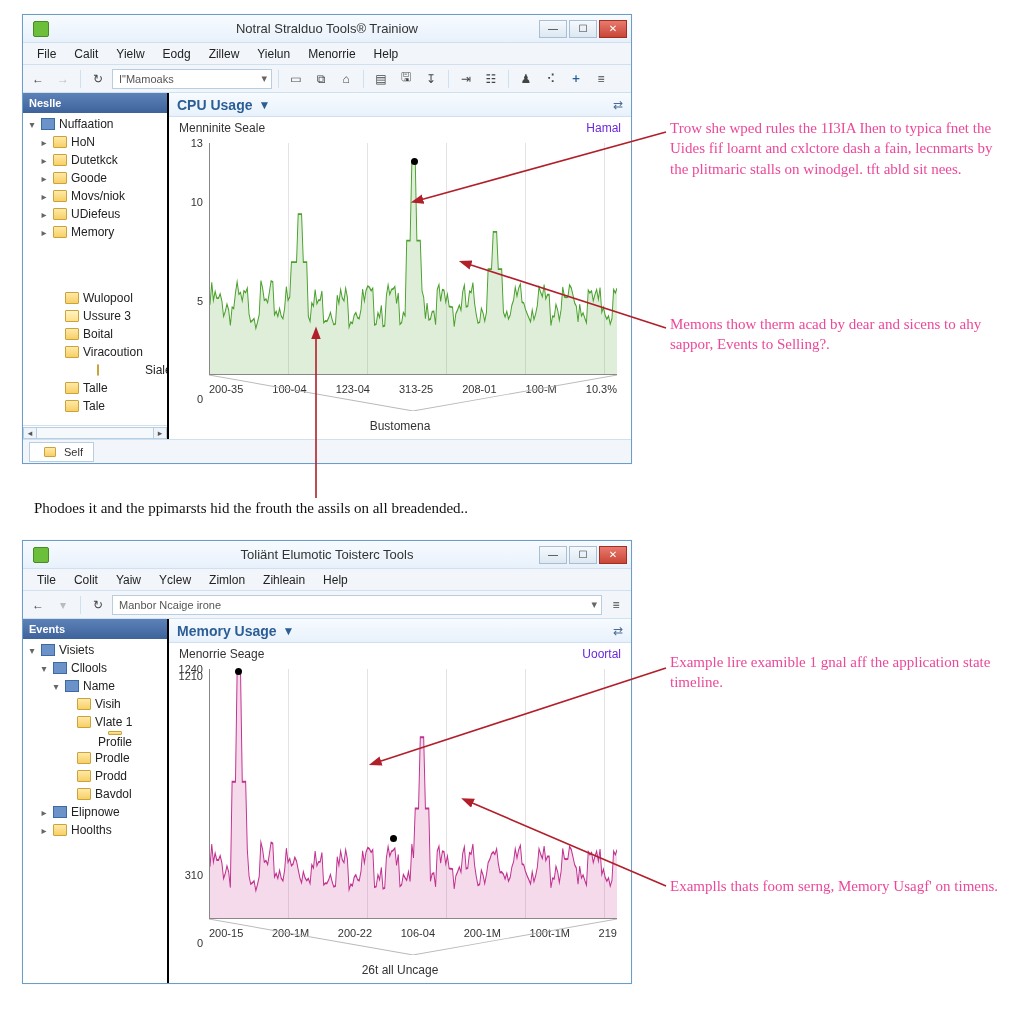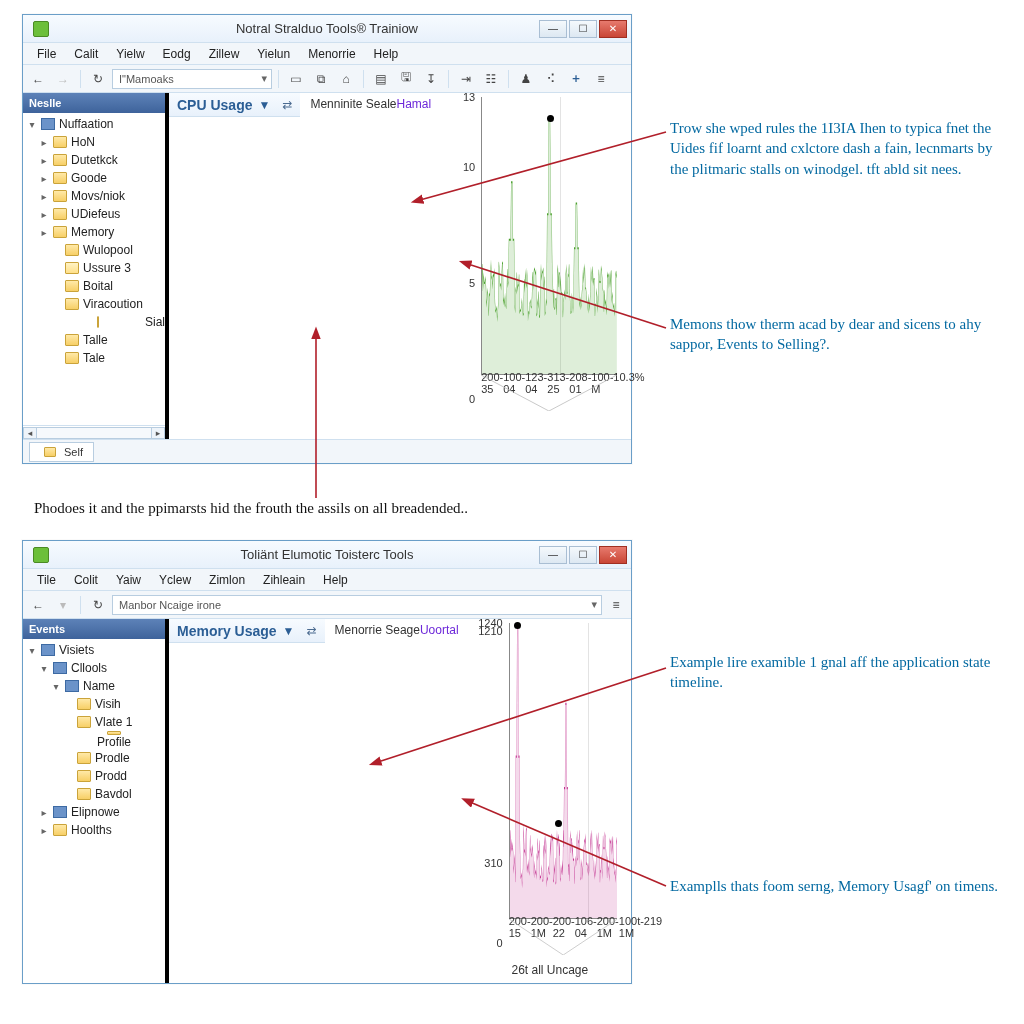--- a/index.html
+++ b/index.html
@@ -63,21 +63,21 @@
     display:flex; align-items:center; padding:0 6px; color:#555; font-size:11px;
     position:relative;
   }
   .address.wide { flex: 1; }
   .address .chev { position:absolute; right:4px; color:#666; }
   .body {
     display:flex; height: calc(100% - 28px - 22px - 28px - 24px);
   }
   .body.nobottom { height: calc(100% - 28px - 22px - 28px); }
   .sidebar {
-    width: 146px; border-right:4px solid #000000; display:flex; flex-direction:column;
+    width: 146px; border-right:2px solid #000000; display:flex; flex-direction:column;
     background:#fff;
     justify-content:flex-end;
   }
   .sidehdr {
     height: 20px; background: linear-gradient(#5d82b8,#3e639b); color:#fff;
     font-weight:bold; font-size:11px; padding:2px 6px; display:flex;align-items:center;
   }
   .tree { flex:1; overflow:hidden; padding:2px 0; }
   .tnode { display:flex; align-items:center; height:18px; padding-left:4px; color:#222; white-space:nowrap;}
   .tw { width:10px; text-align:center; color:#666; font-size:10px;}
@@ -92,21 +92,21 @@
   .sidebar-scroll .track{flex:1;height:12px;border:1px solid #b8cde0;background:#f6f9fc;margin:0 -1px;}
   .bottombar {
     height:24px; border-top:1px solid #cfe0ef; background:#f2f6fa;
     display:flex; align-items:center; padding:0 6px;
   }
   .tab {
     height:20px; border:1px solid #b8cde0; background:#fff; padding:0 10px;
     display:flex; align-items:center; gap:4px; font-size:11px; color:#333;
   }
   .tab .ticon{width:12px;height:10px;}
-  .main { flex:1; display:flex; }
+  .main { flex:1; display:flex; flex-direction:column; }
   .panelhdr {
     height:24px; background:linear-gradient(#f7fbff,#e8f1fb); border-bottom:1px solid #cfe0ef;
     display:flex; align-items:center; padding:0 8px; gap:6px;
   }
   .panelhdr .title{ color:#2b5e95; font-weight:bold; font-size:14px;}
   .panelhdr .chev{ color:#2b5e95; }
   .panelhdr .spacer{flex:1;}
   .panelhdr .gripicon{color:#4b6b90;}
   .subhdr {
     display:flex; padding:4px 10px; color:#333; font-size:12px;
@@ -122,21 +122,21 @@
       repeating-linear-gradient(to right, rgba(0,0,0,0) 0, rgba(0,0,0,0) 78px, #e3e3e3 78px, #e3e3e3 79px);
   }
   .plot svg{position:absolute;inset:0;width:100%;height:100%;}
   .xlabels{position:absolute;left:40px;right:14px;bottom:44px;display:flex;justify-content:space-between;font-size:11px;color:#333;}
   .axis-caption{position:absolute;left:0;right:0;bottom:6px;text-align:center;font-size:12px;color:#333;}
   .persp-lines{position:absolute;left:40px;right:14px;bottom:28px;height:36px;}
   .persp-lines svg{width:100%;height:100%;}
   .marker-dot{position:absolute;width:7px;height:7px;border-radius:50%;background:#000;}
   .annotation {
     position:absolute; font-family: Georgia, "Times New Roman", serif;
-    font-size:15px; color:#0369a1; line-height:1.35;
+    font-size:15px; color:#ec4899; line-height:1.35;
   }
   svg.arrow{position:absolute;overflow:visible;pointer-events:none;}
   .midcaption{
     position:absolute; font-family: Georgia, "Times New Roman", serif;
     font-size:15px; color:#111;
   }
 </style>
 </head>
 <body>
 
@@ -220,21 +220,21 @@
             <div class="tnode" style="padding-left: 16px;">
               <span class="tw">▸</span>
               <span class="ticon folder"></span>
               <span>UDiefeus</span>
             </div>
             <div class="tnode" style="padding-left: 16px;">
               <span class="tw">▸</span>
               <span class="ticon folder"></span>
               <span>Memory</span>
             </div>
-            <div class="tnode" style="padding-left: 28px;">
+            <div class="tnode" style="padding-left: 28px; margin-top: 48px;">
               <span class="tw"> </span>
               <span class="ticon folder"></span>
               <span>Wulopool</span>
             </div>
             <div class="tnode" style="padding-left: 28px;">
               <span class="tw"> </span>
               <span class="ticon folder open"></span>
               <span>Ussure 3</span>
             </div>
             <div class="tnode" style="padding-left: 28px;">
@@ -299,20 +299,21 @@
               <span>100-04</span>
               <span>123-04</span>
               <span>313-25</span>
               <span>208-01</span>
               <span>100-M</span>
               <span>10.3%</span>
             </div>
         <div class="persp-lines"><svg viewBox="0 0 100 20" preserveAspectRatio="none">
           <path d="M0 0 L50 20 L100 0" stroke="#bbb" stroke-width="0.5" fill="none"></path>
         </svg></div>
+        <div class="axis-caption">Bustomena</div>
       </div>
     </div>
   </div>
   <div class="bottombar">
     <div class="tab">
       <div class="ticon folder"></div>
       <span>Self</span>
     </div>
   </div>
 </div>

